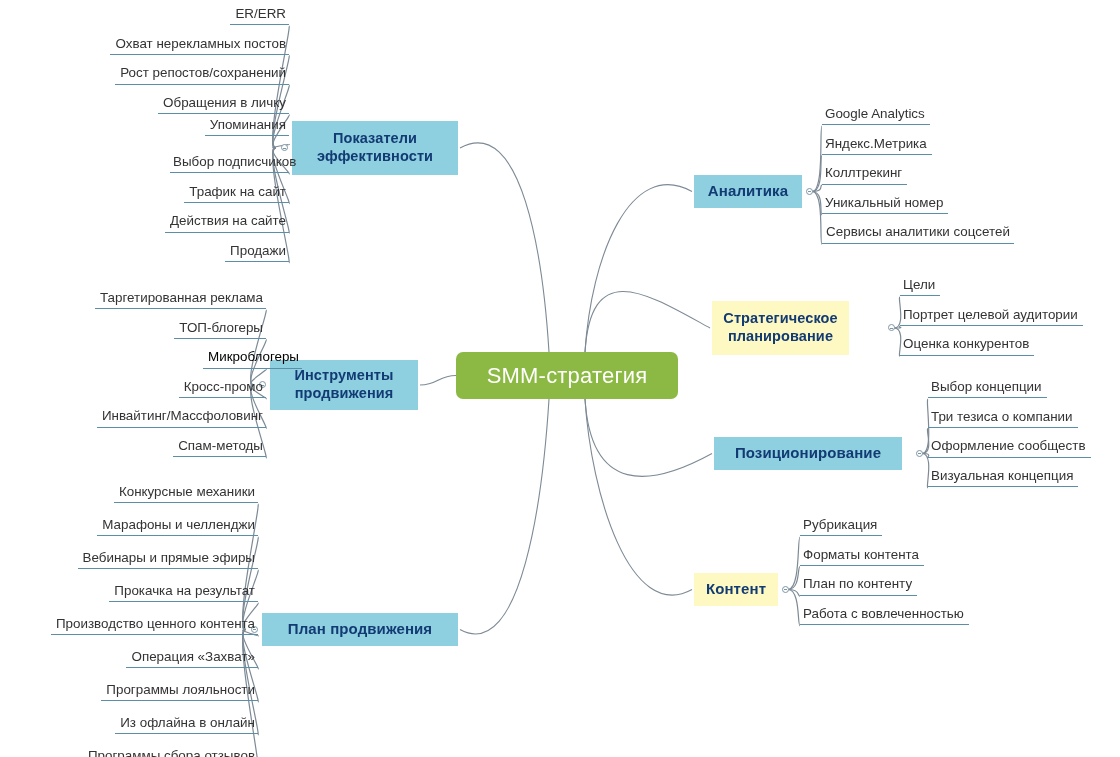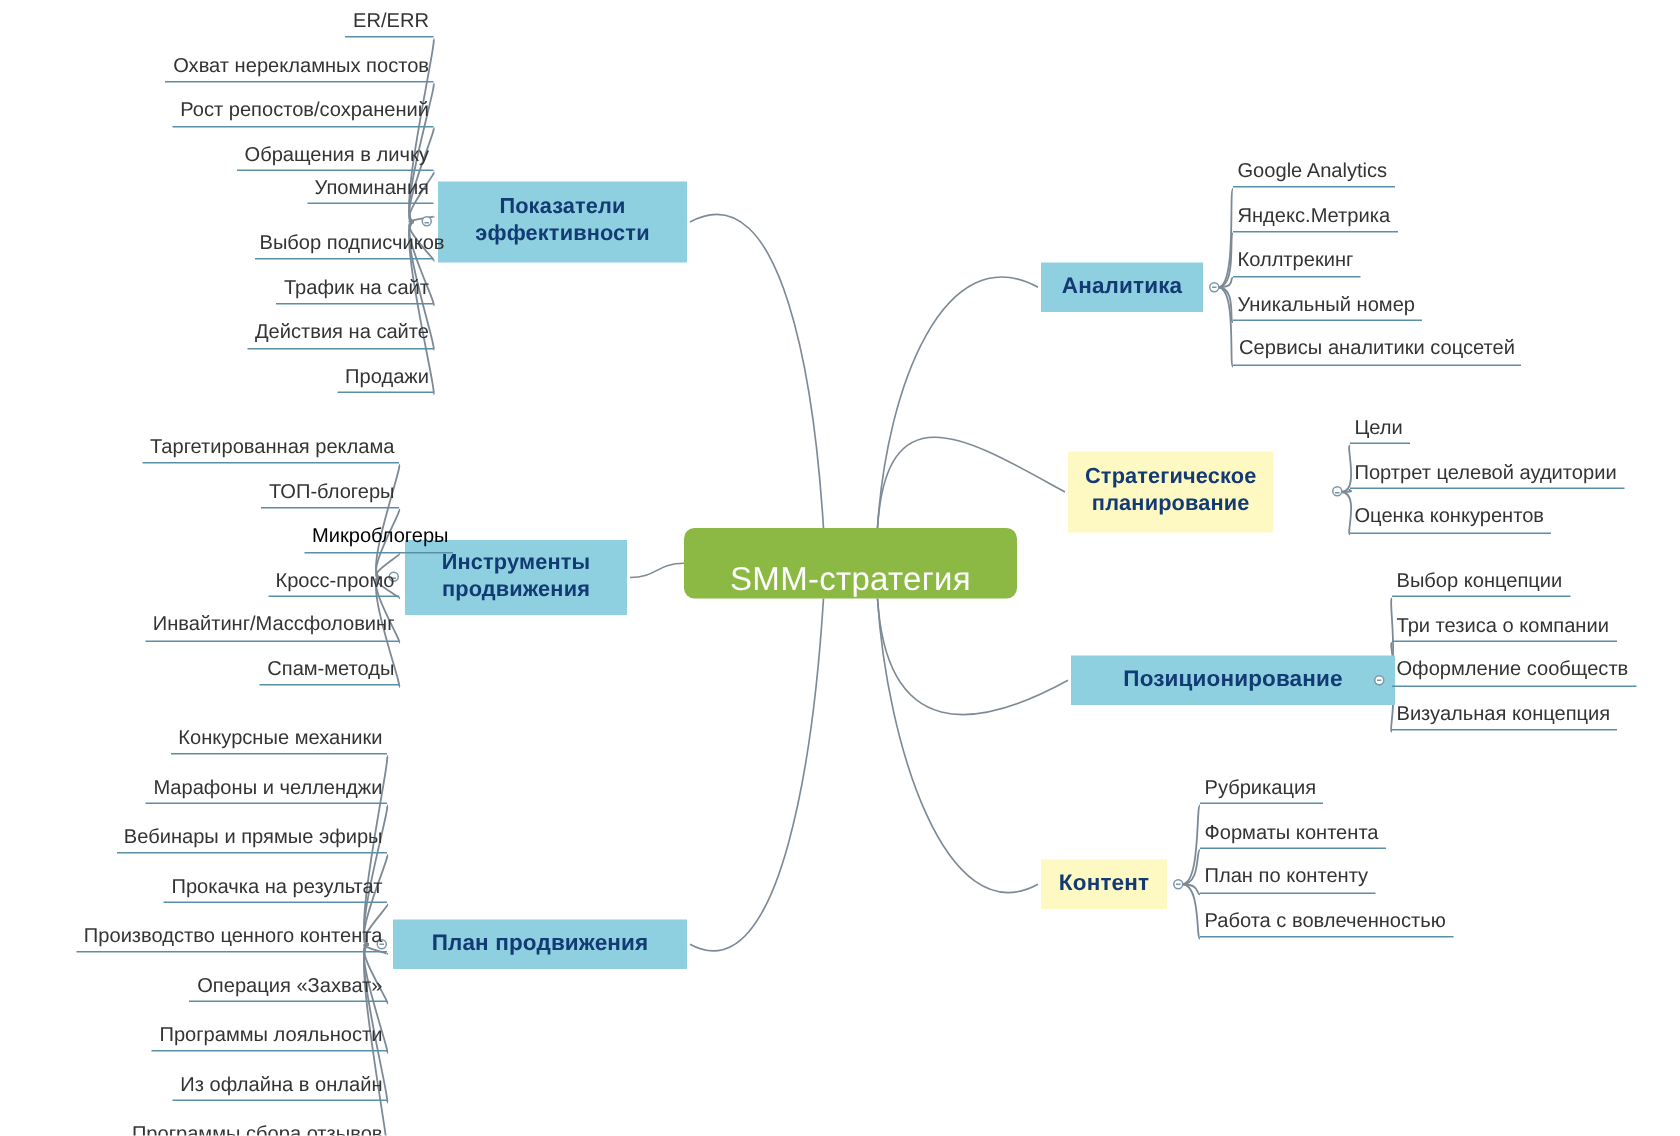--- a/index.html
+++ b/index.html
@@ -30,21 +30,21 @@
   }
   .node.two-line { font-size: 14.5px; }
 
   .center-node {
     position: absolute;
     background: #8cb944;
     color: #ffffff;
     font-weight: normal;
     font-size: 22px;
     border-radius: 7px;
-    display: flex; align-items: flex-end; justify-content: center;
+    display: flex; align-items: center; justify-content: center;
     letter-spacing: .2px;
   }
 
   .leaf {
     position: absolute;
     font-size: 13.4px;
     color: #333333;
     white-space: nowrap;
     padding: 0 3px 2px 3px;
     border-bottom: 1.6px solid #5b8fa8;
@@ -163,21 +163,21 @@
       <div class="leaf right" style="top: 135.6px; width: 110px; left: 822px; border-bottom-color: rgb(91, 143, 168); color: rgb(51, 51, 51);"><span>Яндекс.Метрика</span></div>
       <div class="leaf right" style="top: 165.2px; width: 85px; left: 822px; border-bottom-color: rgb(91, 143, 168); color: rgb(51, 51, 51);"><span>Коллтрекинг</span></div>
       <div class="leaf right" style="top: 194.8px; width: 126px; left: 822px; border-bottom-color: rgb(91, 143, 168); color: rgb(51, 51, 51);"><span>Уникальный номер</span></div>
       <div class="leaf right" style="top: 224.4px; width: 192px; left: 822px; border-bottom-color: rgb(91, 143, 168); color: rgb(51, 51, 51); text-align: center;"><span>Сервисы аналитики соцсетей</span></div>
       <div class="node two-line" style="left: 712px; top: 301px; width: 137px; height: 54px; background: #fef9c3; color: rgb(18, 58, 115);"><span>Стратегическое
 планирование</span></div>
       <div class="handle" style="left: 888px; top: 324px;"></div>
       <div class="leaf right" style="top: 277px; width: 40px; left: 900px; border-bottom-color: rgb(91, 143, 168); color: rgb(51, 51, 51);"><span>Цели</span></div>
       <div class="leaf right" style="top: 306.6px; width: 183px; left: 900px; border-bottom-color: rgb(91, 143, 168); color: rgb(51, 51, 51);"><span>Портрет целевой аудитории</span></div>
       <div class="leaf right" style="top: 336.2px; width: 134px; left: 900px; border-bottom-color: rgb(91, 143, 168); color: rgb(51, 51, 51);"><span>Оценка конкурентов</span></div>
-      <div class="node" style="left: 714px; top: 437px; width: 216px; height: 33px; background: rgb(142, 207, 224); color: rgb(18, 58, 115); text-align: right;"><span>Позиционирование</span></div>
+      <div class="node" style="left: 714px; top: 437px; width: 188px; height: 33px; background: rgb(142, 207, 224); color: rgb(18, 58, 115); text-align: right;"><span>Позиционирование</span></div>
       <div class="handle" style="left: 916px; top: 449.5px;"></div>
       <div class="leaf right" style="top: 379px; width: 119px; left: 928px; border-bottom-color: rgb(91, 143, 168); color: rgb(51, 51, 51);"><span>Выбор концепции</span></div>
       <div class="leaf right" style="top: 408.6px; width: 150px; left: 928px; border-bottom-color: rgb(91, 143, 168); color: rgb(51, 51, 51);"><span>Три тезиса о компании</span></div>
       <div class="leaf right" style="top: 438.2px; width: 163px; left: 928px; border-bottom-color: rgb(91, 143, 168); color: rgb(51, 51, 51);"><span>Оформление сообществ</span></div>
       <div class="leaf right" style="top: 467.8px; width: 150px; left: 928px; border-bottom-color: rgb(91, 143, 168); color: rgb(51, 51, 51);"><span>Визуальная концепция</span></div>
       <div class="node" style="left: 694px; top: 573px; width: 84px; height: 33px; background: #fef9c3; color: rgb(18, 58, 115);"><span>Контент</span></div>
       <div class="handle" style="left: 782px; top: 585.5px;"></div>
       <div class="leaf right" style="top: 517px; width: 82px; left: 800px; border-bottom-color: rgb(91, 143, 168); color: rgb(51, 51, 51);"><span>Рубрикация</span></div>
       <div class="leaf right" style="top: 546.6px; width: 124px; left: 800px; border-bottom-color: rgb(91, 143, 168); color: rgb(51, 51, 51);"><span>Форматы контента</span></div>
       <div class="leaf right" style="top: 576.2px; width: 117px; left: 800px; border-bottom-color: rgb(91, 143, 168); color: rgb(51, 51, 51);"><span>План по контенту</span></div>

